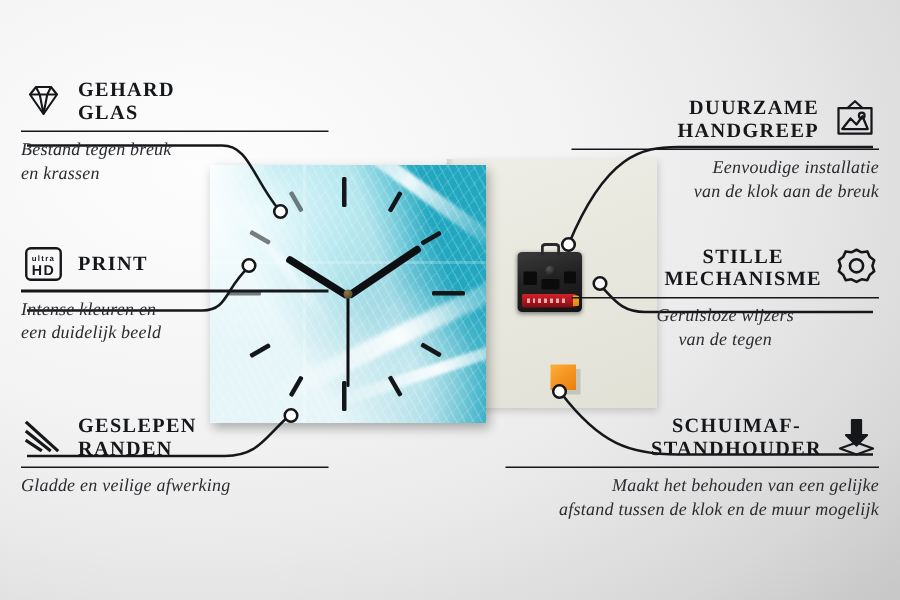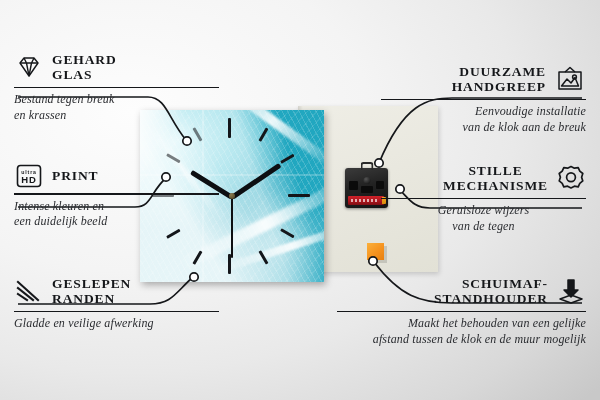--- a/index.html
+++ b/index.html
@@ -288,21 +288,21 @@
   </div>
 
   <div class="callout right" style="left:337px; top:276px; width:249px;">
     <div class="co-head">
       <svg class="ic" width="30" height="26" viewBox="0 0 30 26">
         <g fill="none" stroke="#15171a" stroke-width="1.5" stroke-linejoin="round">
           <path d="M12,2 L18,2 L18,12 L22,12 L15,19 L8,12 L12,12 Z" fill="#15171a"></path>
           <path d="M4,21 L15,17 L26,21 L15,25 Z"></path>
         </g>
       </svg>
-      <div class="co-title" style="max-width:180px;">
+      <div class="co-title" style="max-width:180px;text-align:center;">
         <div>SCHUIMAF-</div>
         <div>STANDHOUDER</div>
       </div>
     </div>
     <div class="co-rule"></div>
     <div class="co-sub">
       <div>Maakt het behouden van een gelijke</div>
       <div>afstand tussen de klok en de muur mogelijk</div>
     </div>
   </div>

